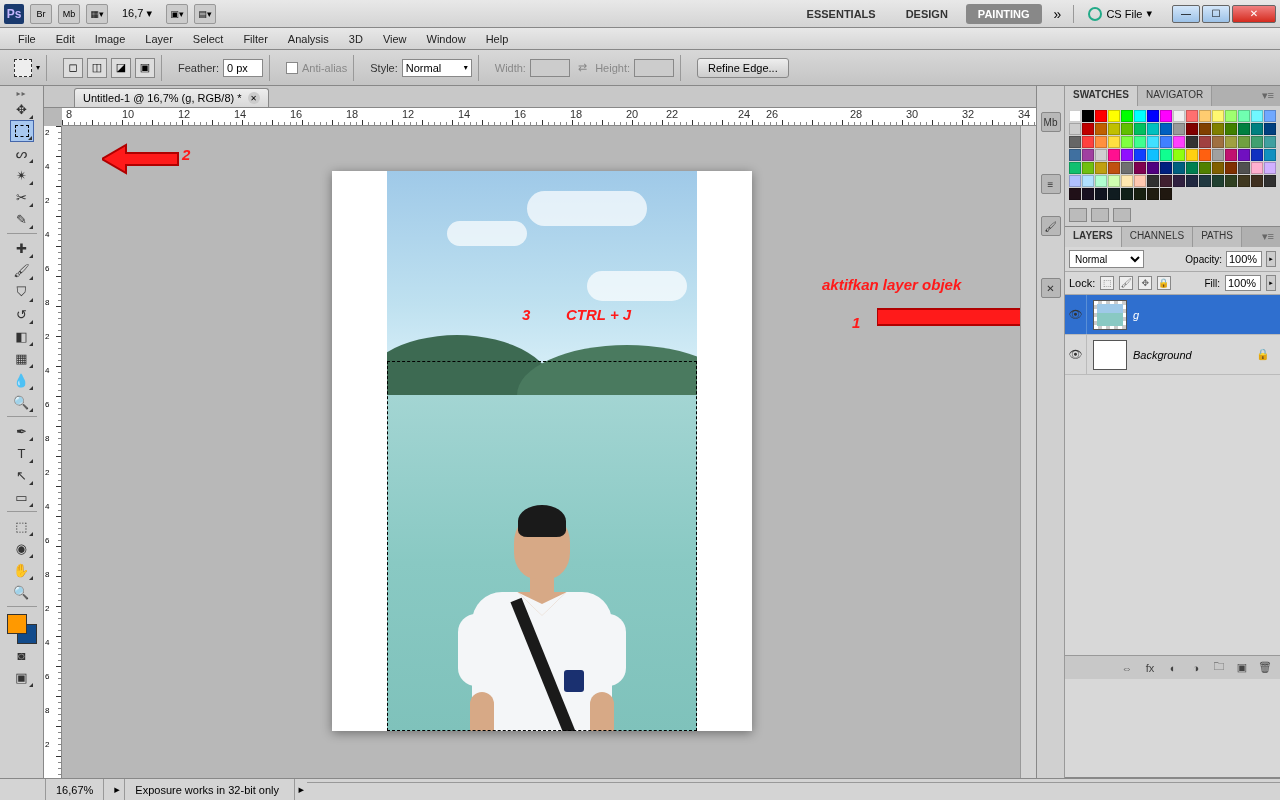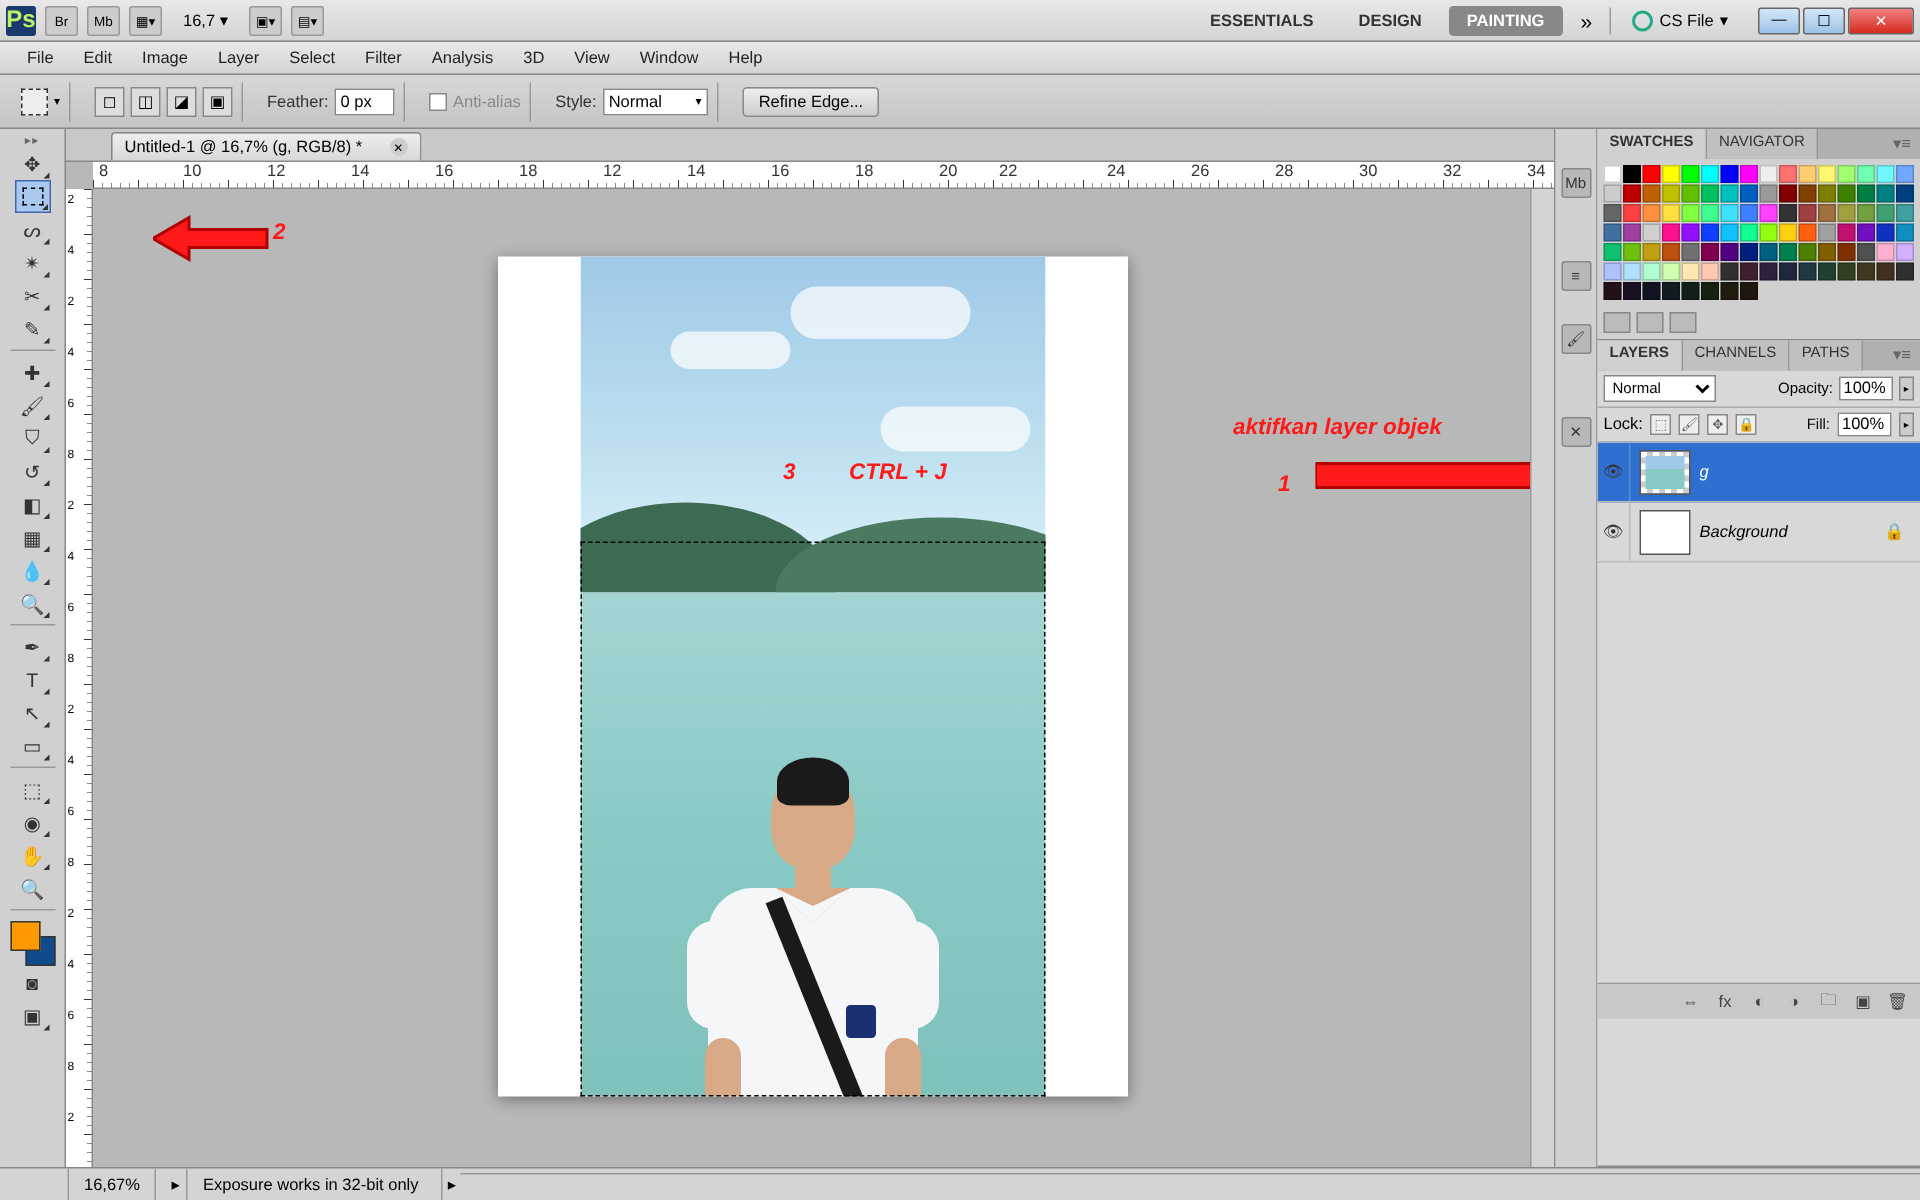--- a/index.html
+++ b/index.html
@@ -1,20 +1,20 @@
 <!DOCTYPE html>
 <html><head>
 <meta charset="utf-8">
 <style>
 * { margin: 0; padding: 0; box-sizing: border-box; font-family: Tahoma, Arial, sans-serif; font-size: 11px; user-select: none; }
 body { background: #b8b8b8; width: 1280px; height: 800px; overflow: hidden; }
 
 
 .titlebar { height: 28px; background: linear-gradient(#e8e8e8,#d4d4d4); border-bottom: 1px solid #888; display: flex; align-items: center; padding: 0 4px; gap: 6px; }
-.ps-logo { width: 20px; height: 20px; background: #1a3a6e; color: #bef264; display: flex; align-items: center; justify-content: center; font-weight: bold; font-size: 16px; border-radius: 2px; }
+.ps-logo { width: 20px; height: 20px; background: #1a3a6e; color: #c4b5fd; display: flex; align-items: center; justify-content: center; font-weight: bold; font-size: 12px; border-radius: 2px; }
 .tb-icon { width: 22px; height: 20px; background: #ccc; border: 1px solid #999; display: flex; align-items: center; justify-content: center; font-size: 9px; border-radius: 2px; }
 .zoom-display { padding: 0 8px; }
 .tb-spacer { flex: 1; }
 .workspace-tab { padding: 4px 12px; font-weight: bold; color: #333; }
 .workspace-tab.active { background: #888; color: #fff; border-radius: 3px; }
 .chevrons { font-size: 14px; padding: 0 6px; }
 .cslive { display: flex; align-items: center; gap: 4px; padding: 0 8px; }
 .cslive-icon { width: 14px; height: 14px; border: 2px solid #2a8; border-radius: 50%; position: relative; }
 .win-btns { display: flex; gap: 2px; margin-left: 6px; }
 .win-btn { width: 28px; height: 18px; border: 1px solid #666; border-radius: 2px; display: flex; align-items: center; justify-content: center; font-size: 10px; }
@@ -49,21 +49,21 @@
 .tool.active { background: #a8c8f0; border: 1px solid #46a; }
 .tool .tri { position: absolute; right: 1px; bottom: 1px; width: 0; height: 0; border-right: 4px solid #333; border-top: 4px solid transparent; }
 .tool-sep { width: 30px; height: 1px; background: #999; margin: 3px 0; }
 .swatches-tool { width: 30px; height: 30px; position: relative; margin-top: 4px; }
 .swatch-fg { width: 20px; height: 20px; background: #f90; border: 1px solid #333; position: absolute; top: 0; left: 0; z-index: 2; }
 .swatch-bg { width: 20px; height: 20px; background: #124b8b; border: 1px solid #333; position: absolute; bottom: 0; right: 0; }
 
 
 .docarea { flex: 1; display: flex; flex-direction: column; background: #b8b8b8; position: relative; }
 .doc-tabbar { height: 22px; background: #c8c8c8; border-bottom: 1px solid #888; display: flex; align-items: flex-end; padding-left: 30px; }
-.doc-tab { background: linear-gradient(#eee,#d8d8d8); border: 1px solid #888; border-bottom: none; padding: 3px 8px; border-radius: 3px 3px 0 0; display: flex; align-items: center; gap: 18px; }
+.doc-tab { background: linear-gradient(#eee,#d8d8d8); border: 1px solid #888; border-bottom: none; padding: 3px 8px; border-radius: 3px 3px 0 0; display: flex; align-items: center; gap: 6px; }
 .doc-tab .x { width: 12px; height: 12px; border-radius: 50%; background: #ccc; display: flex; align-items: center; justify-content: center; font-size: 8px; }
 .ruler-h { height: 18px; background: #fff; border-bottom: 1px solid #888; margin-left: 18px; overflow: hidden; position: relative; background-image: repeating-linear-gradient(to right, #333 0, #333 1px, transparent 1px, transparent 30px), repeating-linear-gradient(to right, #888 0, #888 1px, transparent 1px, transparent 6px); background-position: 0 12px, 0 14px; background-size: 30px 6px, 6px 4px; background-repeat: repeat-x; }
 .ruler-h-labels { position: absolute; top: 0; left: 0; right: 0; height: 12px; font-size: 8px; color: #333; }
 .ruler-h-labels span { position: absolute; }
 .doc-body { flex: 1; display: flex; overflow: hidden; position: relative; }
 .ruler-v { width: 18px; background: #fff; border-right: 1px solid #888; background-image: repeating-linear-gradient(to bottom, #333 0, #333 1px, transparent 1px, transparent 30px), repeating-linear-gradient(to bottom, #888 0, #888 1px, transparent 1px, transparent 6px); background-position: 12px 0, 14px 0; background-size: 6px 30px, 4px 6px; background-repeat: repeat-y; position: relative; }
 .ruler-v span { position: absolute; font-size: 8px; left: 1px; }
 .canvas-wrap { flex: 1; position: relative; overflow: hidden; }
 .canvas-page { position: absolute; left: 270px; top: 45px; width: 420px; height: 560px; background: #fff; box-shadow: 0 2px 10px rgba(0,0,0,0.4); }
 .photo { position: absolute; left: 55px; top: 0; right: 55px; bottom: 0; overflow: hidden; }
@@ -202,20 +202,27 @@
   <div class="opt-group">
     <span class="checkbox"></span>
     <span class="opt-label disabled">Anti-alias</span>
   </div>
   <div class="opt-group">
     <span class="opt-label">Style:</span>
     <div class="opt-select">
         <span>Normal</span>
         <span style="font-size:8px">▾</span>
       </div>
+  </div>
+  <div class="opt-group">
+    <span class="opt-label disabled">Width:</span>
+    <input class="opt-input" disabled="" style="background: rgb(204, 204, 204);">
+    <span style="color:#888;padding:0 4px">⇄</span>
+    <span class="opt-label disabled">Height:</span>
+    <input class="opt-input" disabled="" style="background: rgb(204, 204, 204);">
   </div>
   <div class="opt-group">
     <div class="opt-button">Refine Edge...</div>
   </div>
 </div>
 
 <div class="main">
 
   <div class="tools-col">
     <div class="tool-grip">▸▸</div>
@@ -271,21 +278,21 @@
           <span style="left: 172px;">14</span>
           <span style="left: 228px;">16</span>
           <span style="left: 284px;">18</span>
           <span style="left: 340px;">12</span>
           <span style="left: 396px;">14</span>
           <span style="left: 452px;">16</span>
           <span style="left: 508px;">18</span>
           <span style="left: 564px;">20</span>
           <span style="left: 604px;">22</span>
           <span style="left: 676px;">24</span>
-          <span style="left: 732px; text-align: center;">26</span>
+          <span style="left: 704px; text-align: center;">26</span>
           <span style="left: 788px;">28</span>
           <span style="left: 844px;">30</span>
           <span style="left: 900px;">32</span>
           <span style="left: 956px;">34</span>
         </div>
     </div>
     <div class="doc-body">
       <div class="ruler-v" id="rvl">
           <span style="top: 2px;">2</span>
           <span style="top: 36px;">4</span>

